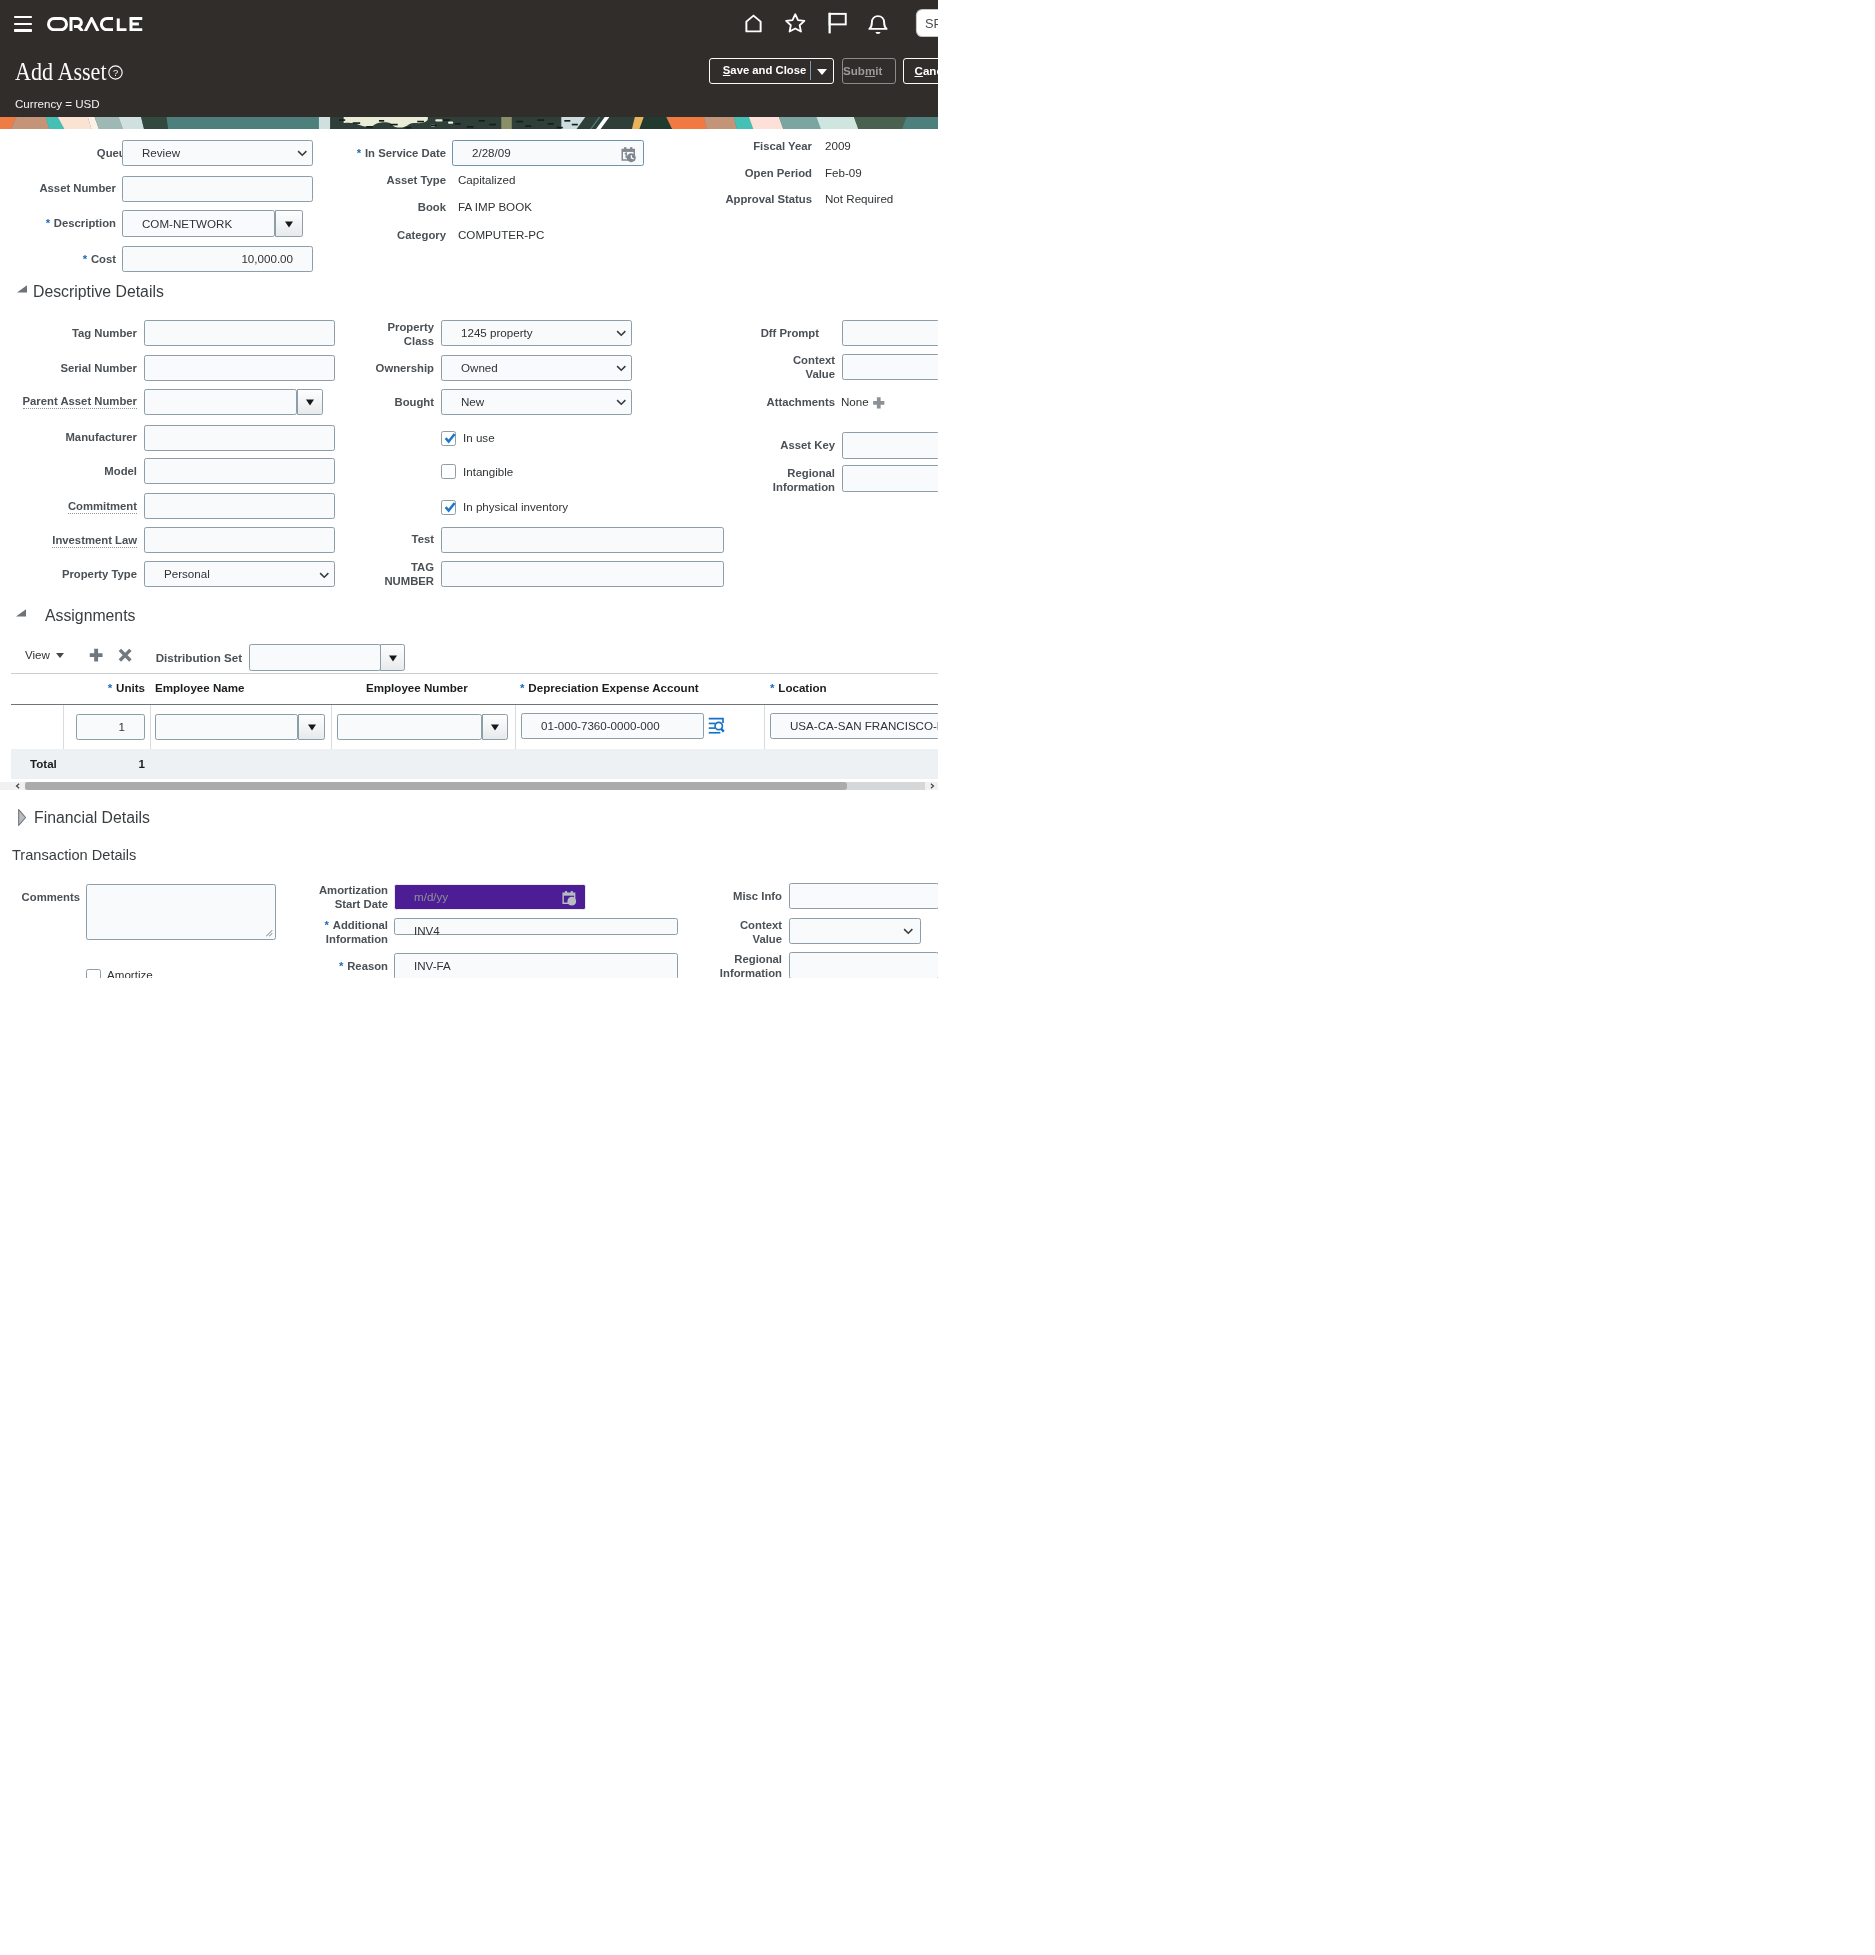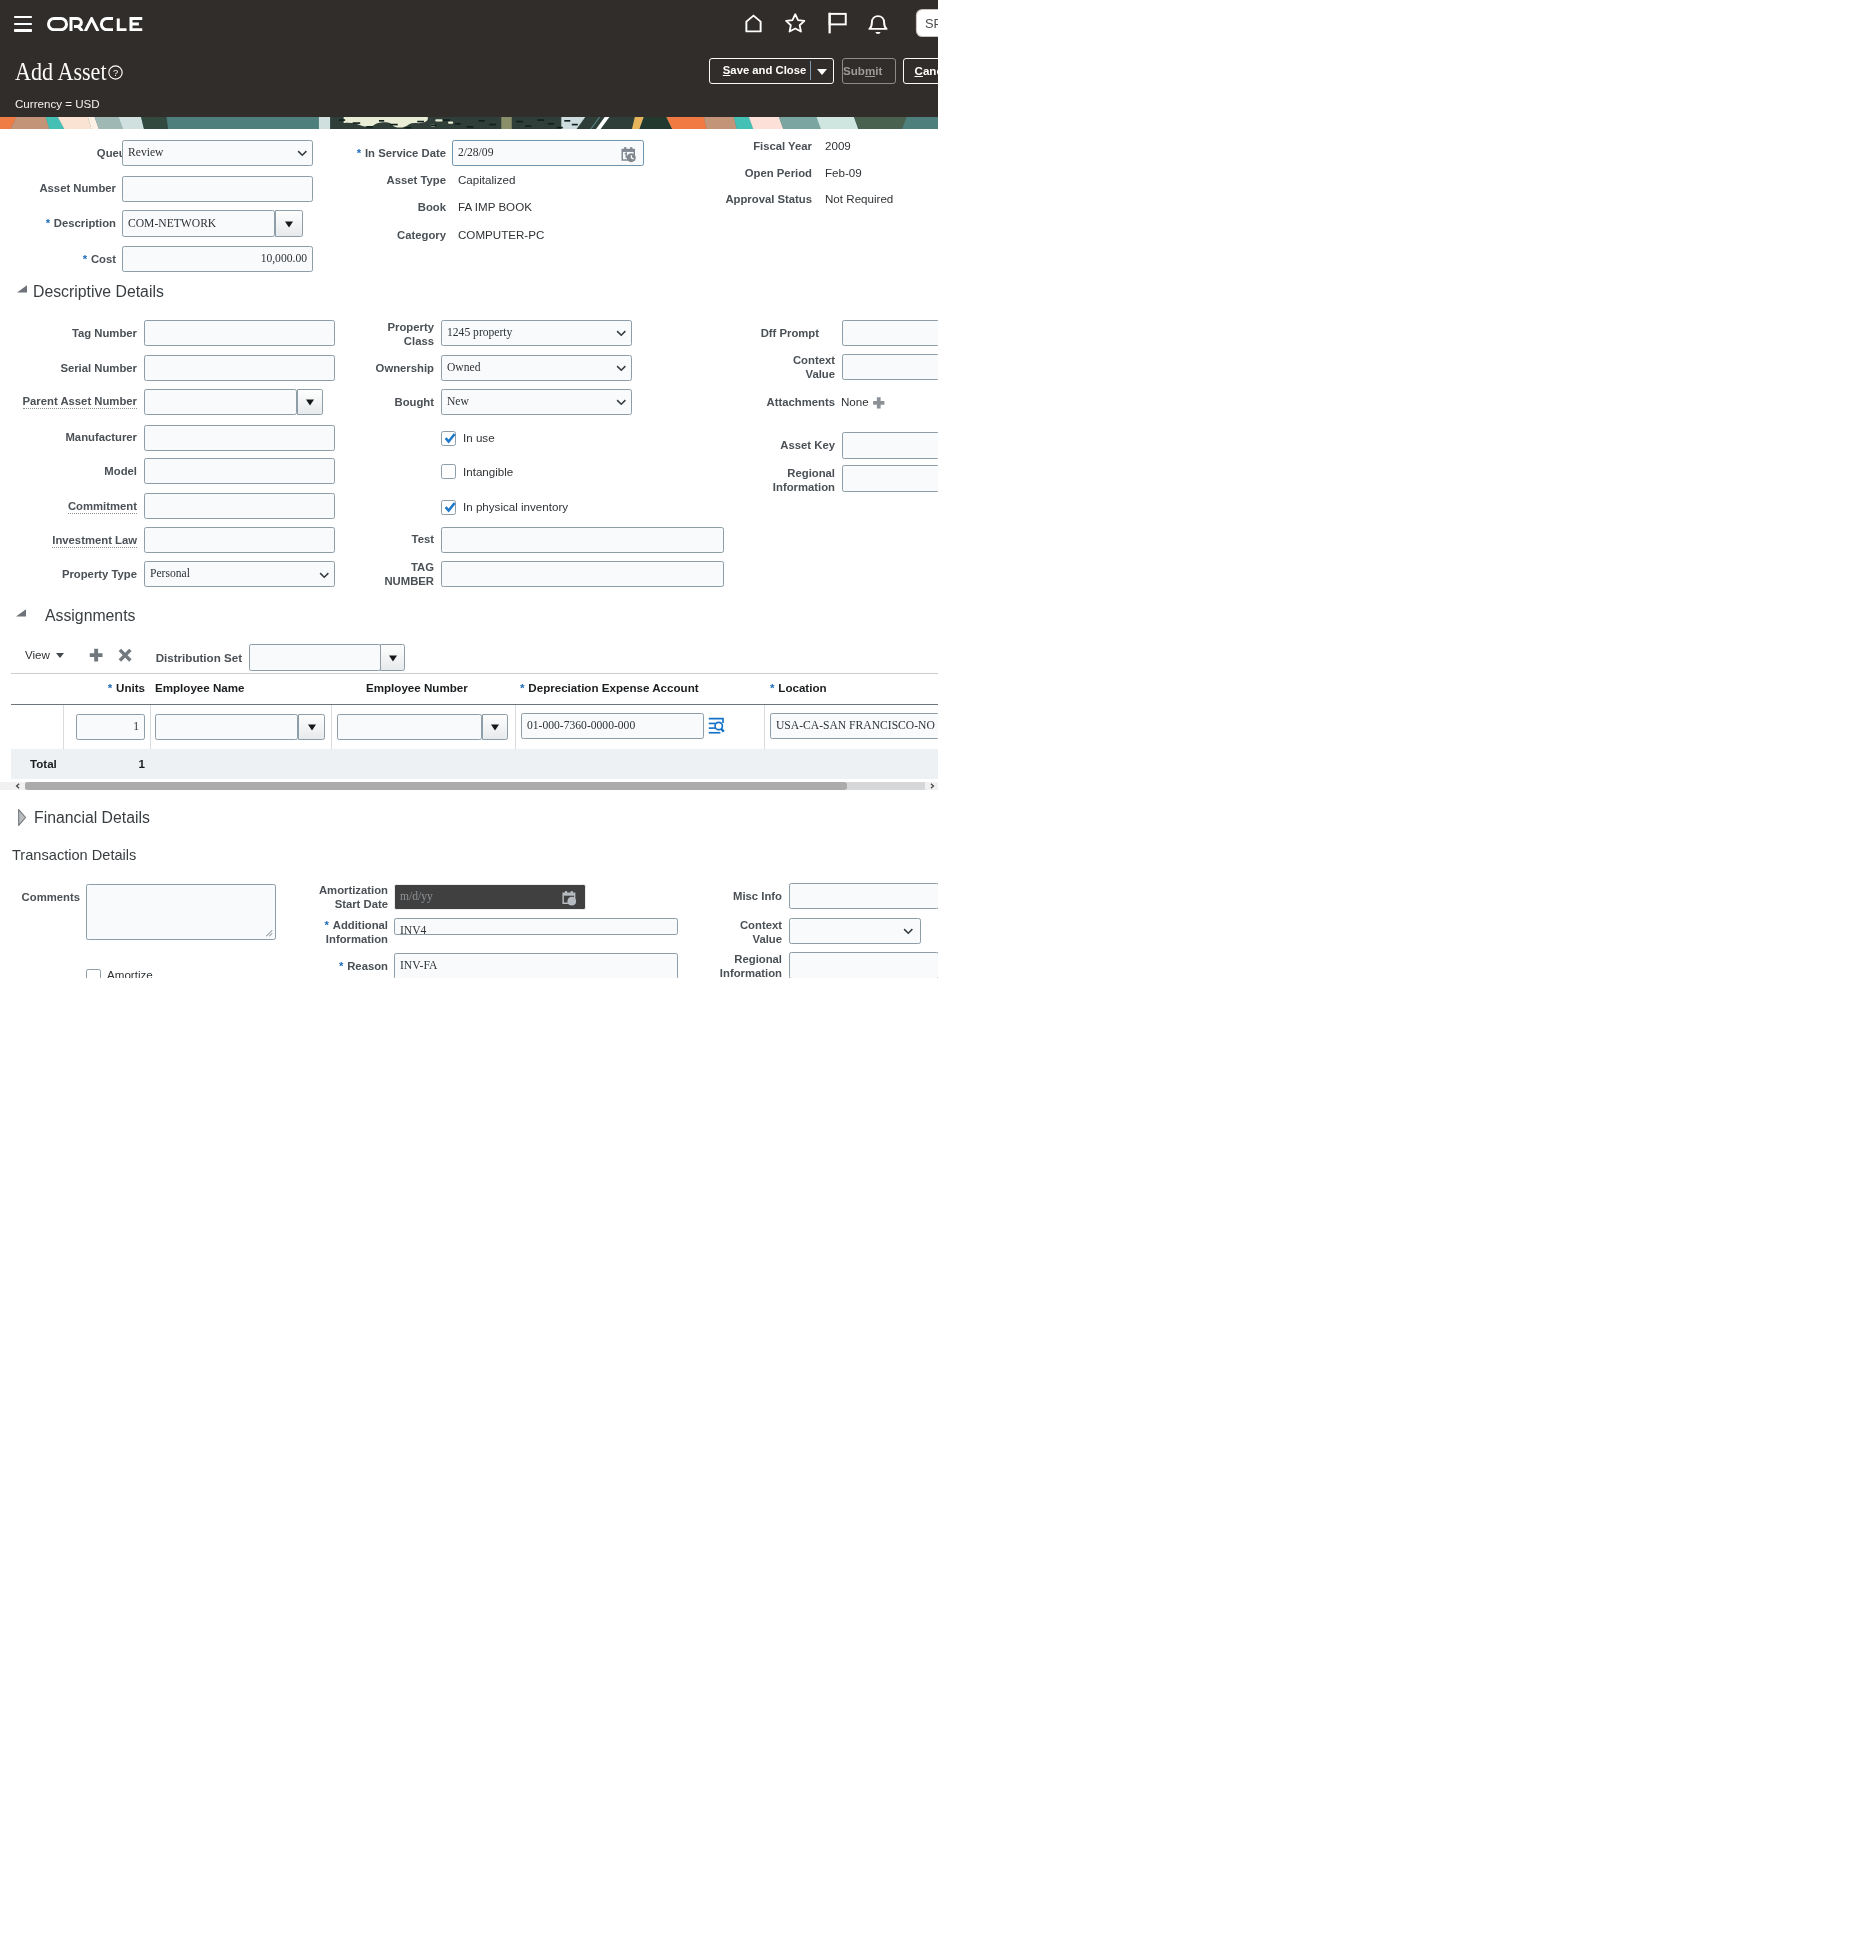--- a/index.html
+++ b/index.html
@@ -2,21 +2,21 @@
 <html style="font-size:12px"><head>
 <meta charset="utf-8">
 <style>
 html,body{margin:0;padding:0;}
 #page{position:relative;width:938px;height:978px;overflow:hidden;background:#fff;
   font-family:"Liberation Sans",sans-serif;font-size:11.6px;color:#303437;}
 .abs{position:absolute;}
 .lbl{position:absolute;font-weight:bold;color:#4a5055;font-size:11.3px;text-align:right;line-height:14.3px;}
 .val{position:absolute;color:#2f3336;font-size:11.6px;line-height:14.3px;}
 .inp{position:absolute;background:#f8fafc;border:0.8px solid #8e9ea8;border-radius:2.3px;box-sizing:border-box;
-  font-size:11.6px;color:#2f3336;line-height:24px;padding:0 5px;white-space:nowrap;font-family:Liberation Serif, serif;}
+  font-size:11.6px;color:#2f3336;line-height:24px;padding:0 19px;white-space:nowrap;}
 .ast{color:#1d6ab8;font-weight:bold;margin-right:3.8px;}
 .dot{border-bottom:1.1px dotted #8a949b;padding-bottom:0.8px;}
 .ddbtn{position:absolute;background:linear-gradient(#fefefe,#e7eaec);border:0.8px solid #8e9ea8;border-radius:0 2.3px 2.3px 0;box-sizing:border-box;}
 .ddbtn i{position:absolute;left:50%;top:50%;transform:translate(-50%,-40%);width:0;height:0;
   border-left:4.9px solid transparent;border-right:4.9px solid transparent;border-top:6px solid #16191b;}
 .chev{position:absolute;width:10.5px;height:6.8px;}
 .hd{position:absolute;font-size:15.8px;color:#383d40;}
 .cb{position:absolute;width:15px;height:15px;background:#fff;border:0.8px solid #8e9ea8;border-radius:2.3px;box-sizing:border-box;}
 .hbtn{position:absolute;height:26px;border:1.1px solid #fafafa;border-radius:3px;box-sizing:border-box;
   color:#fff;font-weight:bold;font-size:11.6px;text-align:left;line-height:23px;}
@@ -312,21 +312,21 @@
   <div class="hd" style="left:12px;top:847px;font-size:14.6px;">Transaction Details</div>
 
   <div class="lbl" style="left:0;top:890px;width:80px;">Comments</div>
   <div class="inp" style="left:86px;top:884px;width:190px;height:56px;"></div>
   <svg class="abs" style="left:264px;top:928px;" width="9" height="9" viewBox="0 0 12 12">
       <path d="M11 3 L3 11 M11 7 L7 11" stroke="#8a9298" stroke-width="1.4"></path>
     </svg>
   <div class="cb" style="left:86px;top:969px;"></div>
   <div class="val" style="left:107px;top:968px;">Amortize</div>
   <div class="lbl" style="left:248px;top:883px;width:140px;">Amortization<br>Start Date</div>
-  <div class="inp" style="left:394px;top:884px;width:192px;height:26px;background:#404040;border-color:#ebeced;color:#8d9296;">m/d/yy</div>
+  <div class="inp" style="left:394px;top:884px;width:192px;height:26px;background:#4c1d95;border-color:#ebeced;color:#8d9296;">m/d/yy</div>
   <svg class="abs" style="left:561px;top:890px;" width="15.8" height="15.8" viewBox="0 0 22 22">
     <path d="M3 4.5 h16 v14 h-16 Z" fill="none" stroke="#b6bcc1" stroke-width="2"></path>
     <rect x="5.5" y="1.5" width="3" height="4" fill="#b6bcc1"></rect>
       <rect x="13.5" y="1.5" width="3" height="4" fill="#b6bcc1"></rect>
     <rect x="3" y="4.5" width="16" height="3.4" fill="#b6bcc1"></rect>
     <circle cx="15" cy="15.5" r="6" fill="#b6bcc1"></circle>
   </svg>
   <div class="lbl" style="left:248px;top:918px;width:140px;"><span class="ast">*</span>Additional<br>Information</div>
   <div class="inp" style="left:394px;top:918px;width:284px;height:17px;">INV4</div>
   <div class="lbl" style="left:248px;top:959px;width:140px;"><span class="ast">*</span>Reason</div>

